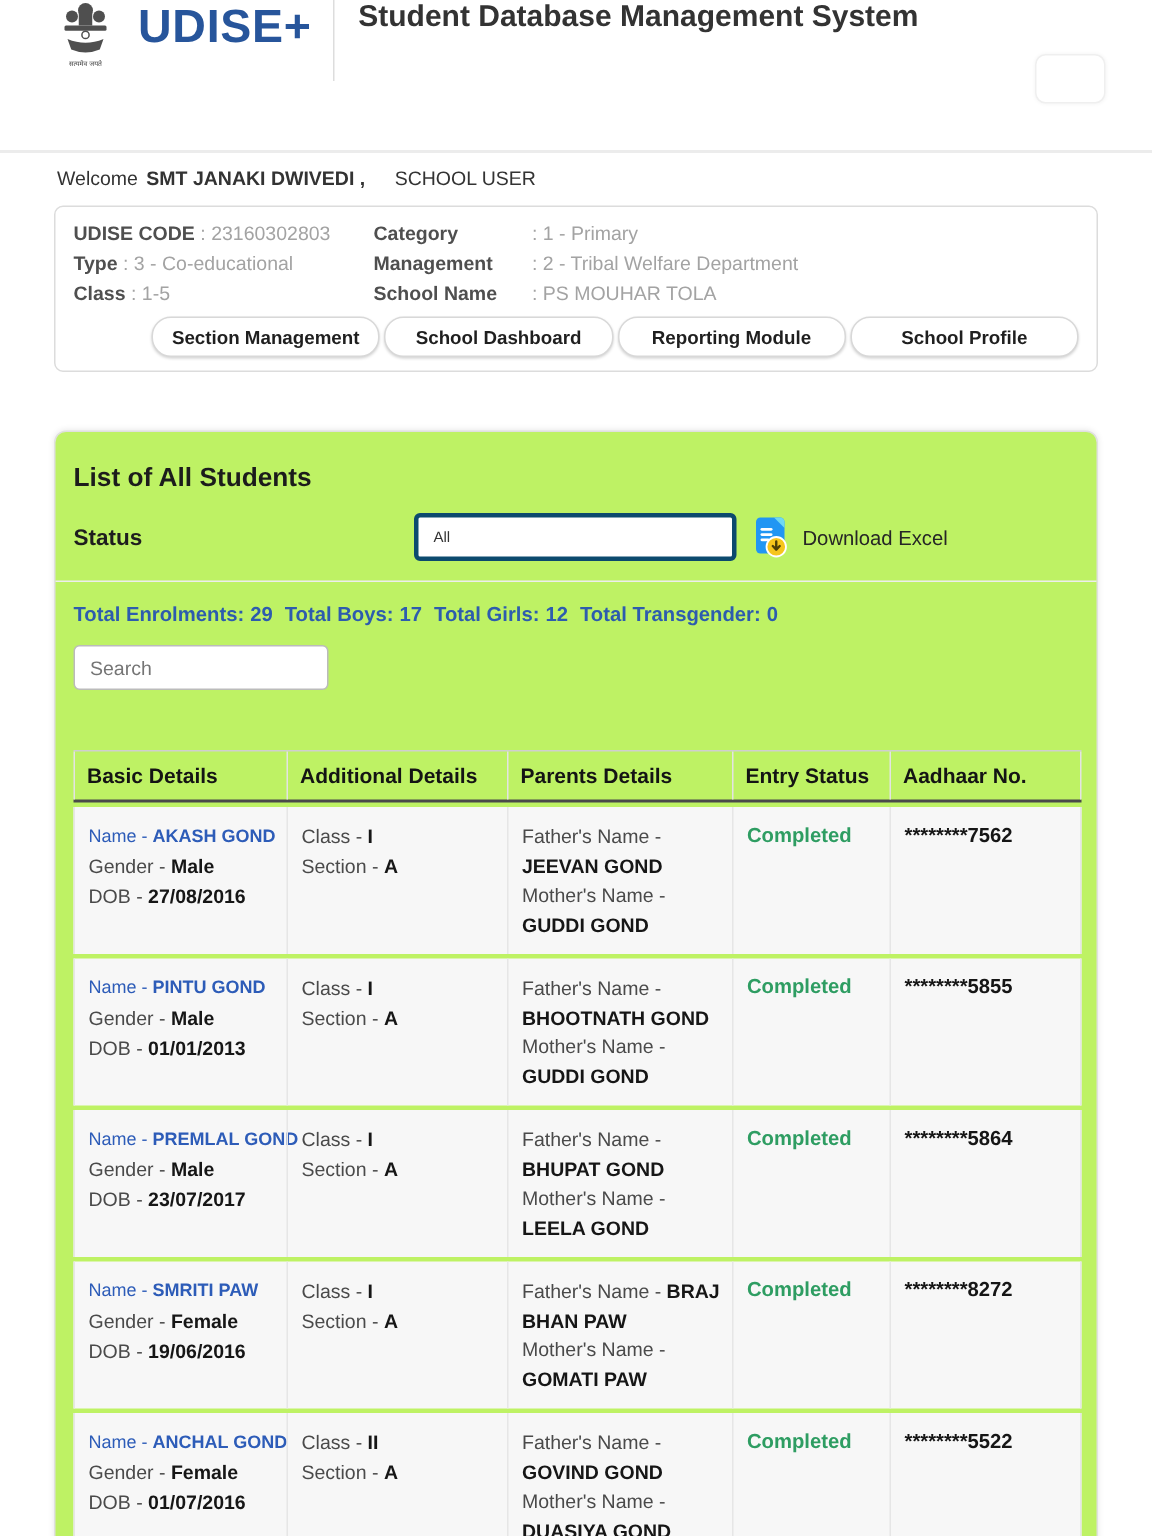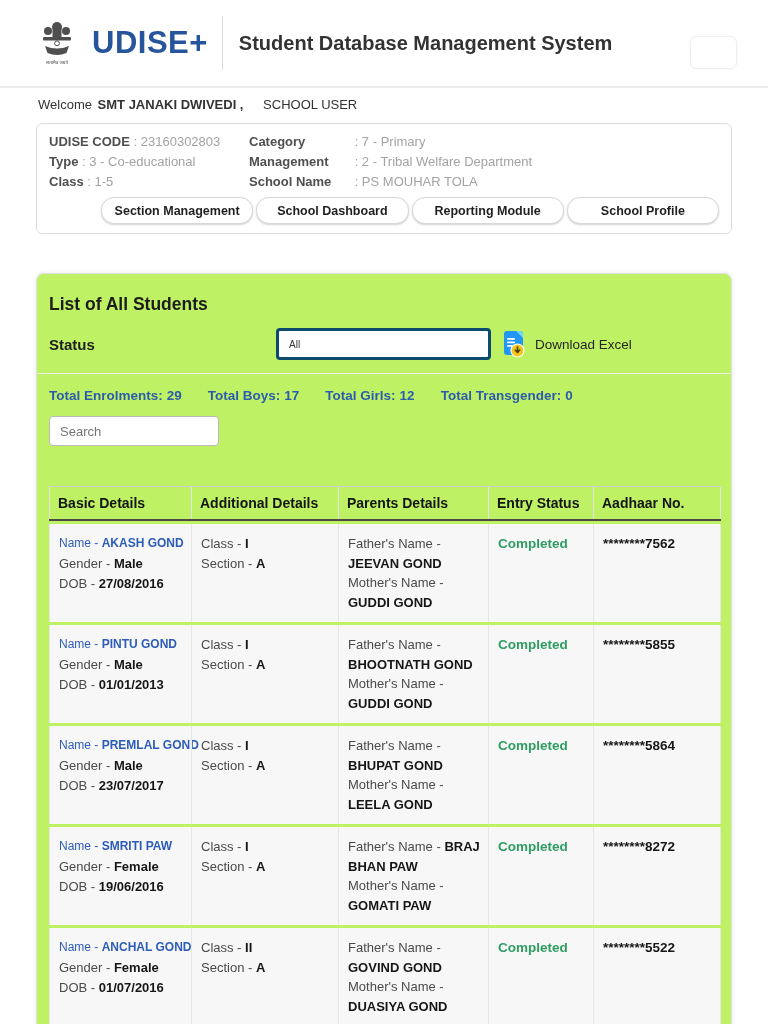--- a/index.html
+++ b/index.html
@@ -3,21 +3,21 @@
 <meta charset="utf-8">
 <style>
   :root{
     --brand-blue:#27559b; --link-blue:#2d5cb8; --totals-blue:#2d5cae; --status-green:#2e9d62;
   }
   *{box-sizing:border-box;}
   html,body{margin:0;padding:0;}
   body{width:768px;height:1024px;background:#fff;font-family:"Liberation Sans",sans-serif;color:#222;overflow:hidden;}
 
   
-  .app-header{height:88px;display:flex;align-items:center;padding-left:38px;border-bottom:2px solid #ececec;position:relative;}
+  .app-header{height:102px;display:flex;align-items:flex-start;padding-left:38px;border-bottom:2px solid #ececec;position:relative;}
   .emblem{width:38px;margin-right:16px;text-align:center;line-height:0;}
   .emblem-caption{display:block;font-size:4.5px;line-height:6px;color:#444;white-space:nowrap;overflow:hidden;width:38px;}
   .brand{font-size:31px;font-weight:800;color:var(--brand-blue);letter-spacing:.5px;}
   .vsep{width:1px;height:54px;background:#ddd;margin:0 16px 0 14px;}
   .app-title{font-size:20px;font-weight:700;color:#333;margin:0;}
   .menu-btn{position:absolute;right:31px;top:36px;width:47px;height:33px;border:1px solid #efefef;border-radius:7px;background:#fff;box-shadow:0 0 3px rgba(0,0,0,.05);}
 
   
   .welcome-bar{padding:9px 38px 8px;font-size:13px;color:#333;}
   .welcome-bar b{margin:0 2px;}
@@ -36,21 +36,21 @@
   .nav-btn{width:155px;height:27px;background:#fff;border:1px solid #d8d8d8;border-radius:13px;font-family:inherit;font-size:12.5px;font-weight:700;color:#1f1f1f;box-shadow:0 1px 2px rgba(0,0,0,.18);cursor:pointer;}
 
   
   .main-card{margin:39px 36px 0;min-height:738px;border:1px solid #e0e0e0;border-radius:8px;padding:12px;box-shadow:0 0 4px rgba(0,0,0,.10);background:#bef264;}
   .list-heading{font-size:17.5px;font-weight:700;color:#1c1c1c;margin:8px 0 0;}
   .status-row{margin-top:13px;display:flex;align-items:center;}
   .status-label{width:227px;font-size:15px;font-weight:700;color:#1e1e1e;}
   .status-select{width:215px;height:32px;border:3px solid #0c4a6e;border-radius:4px;background:#fff;display:flex;align-items:center;padding-left:10px;font-size:10px;color:#333;cursor:pointer;}
   .download-wrap{margin-left:10px;display:flex;align-items:center;gap:8px;font-size:13.5px;color:#262626;cursor:pointer;}
   .card-divider{margin:13px -12px 0;border:none;border-top:1px solid #ededed;}
-  .totals-row{margin-top:14px;display:flex;gap:22px;font-size:13.5px;font-weight:700;color:var(--totals-blue);white-space:nowrap;}
+  .totals-row{margin-top:14px;display:flex;gap:4px;font-size:13.5px;font-weight:700;color:var(--totals-blue);white-space:nowrap;}
   .total-item span{margin-right:4px;}
   .search-input{margin-top:13px;width:170px;height:30px;border:1px solid #bbb;border-radius:4px;padding:0 10px;font-size:13px;color:#555;font-family:inherit;outline:none;display:block;}
 
   
   .stable{margin-top:12px;width:672px;}
   .thead,.trow{display:grid;grid-template-columns:142px 147px 150px 105px 128px;}
   .thead{border-top:1px solid #cfcfcf;border-bottom:2px solid #4a4a4a;margin-top:40px;}
   .th{padding:8px 8px;font-size:14px;font-weight:700;color:#141414;border-left:1px solid #e3e3e3;}
   .th:last-child{border-right:1px solid #e3e3e3;}
   .trow{margin-top:3px;background:#f7f7f7;}
@@ -106,21 +106,21 @@
         <span class="info-value">: 3 - Co-educational</span>
       </div>
       <div class="info-row">
         <span class="info-label">Class</span>
         <span class="info-value">: 1-5</span>
       </div>
     </div>
     <div class="info-col-right">
       <div class="info-row">
         <span class="info-label">Category</span>
-        <span class="info-value">: 7 - Primary</span>
+        <span class="info-value">: 1 - Primary</span>
       </div>
       <div class="info-row">
         <span class="info-label">Management</span>
         <span class="info-value">: 2 - Tribal Welfare Department</span>
       </div>
       <div class="info-row">
         <span class="info-label">School Name</span>
         <span class="info-value">: PS MOUHAR TOLA</span>
       </div>
     </div>

